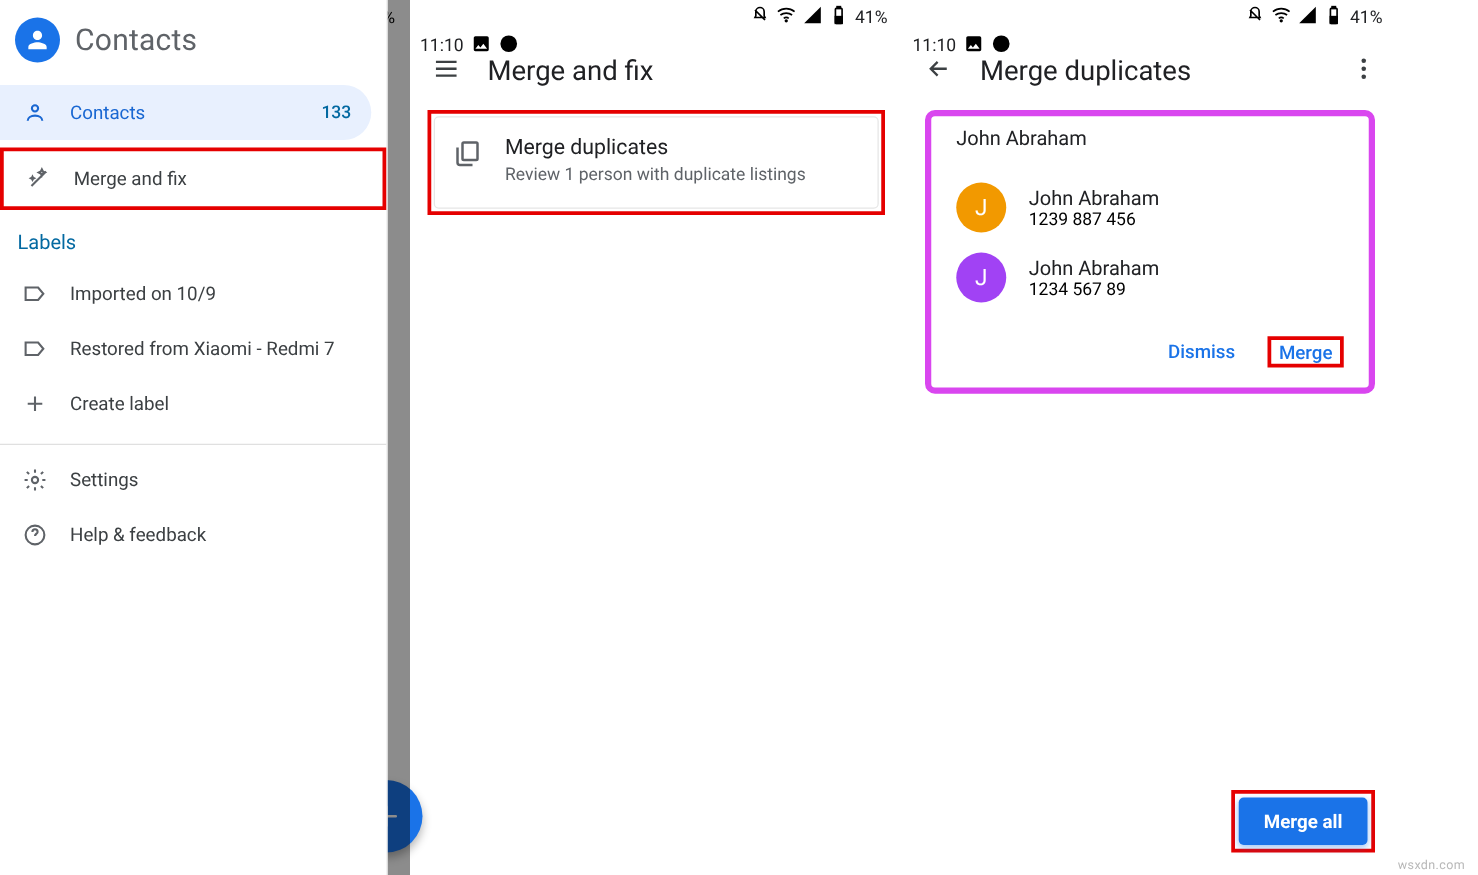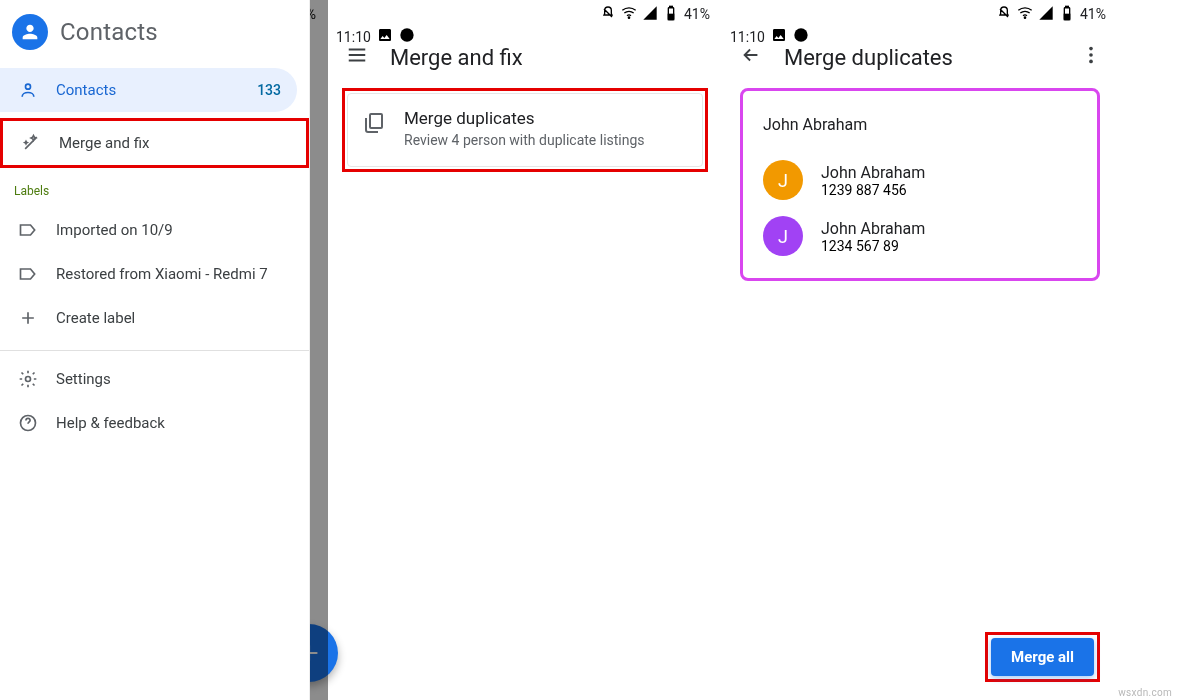--- a/index.html
+++ b/index.html
@@ -17,36 +17,36 @@
     
     .drawer { position: absolute; left: 0; top: 0; width: 310px; height: 700px; background: #fff; z-index: 10; border-right: 1px solid #eee; }
     .drawer-header { display: flex; align-items: center; gap: 12px; padding: 14px 14px 18px 12px; }
     .drawer-avatar-circle { width: 36px; height: 36px; border-radius: 50%; background: #1a73e8; display: flex; align-items: center; justify-content: center; }
     .drawer-title { font-size: 24px; color: #5f6368; font-weight: 400; letter-spacing: .2px; }
     .drawer-item { display: flex; align-items: center; gap: 18px; padding: 12px 16px 12px 18px; font-size: 15px; color: #3c4043; cursor: pointer; }
     .drawer-item.active { background: #e8f0fe; color: #1967d2; border-radius: 0 24px 24px 0; margin-right: 12px; }
     .drawer-item .count { margin-left: auto; color: #0369a1; font-weight: 500; font-size: 14px; }
     .drawer-item svg { width: 20px; height: 20px; flex: none; }
     .red-box { border: 3px solid #e50000; }
-    .labels-hdr { font-size: 12px; color: #4d7c0f; padding: 16px 0 10px 14px; }
+    .labels-hdr { font-size: 16px; color: #0369a1; padding: 16px 0 10px 14px; }
     .drawer-divider { border-top: 1px solid #e0e0e0; margin-top: 10px; }
     .fab { position: absolute; right: -10px; bottom: 18px; width: 58px; height: 58px; border-radius: 50%; background: #1a73e8; box-shadow: 0 4px 8px rgba(0,0,0,.3); display: flex; align-items: center; justify-content: center; z-index: 3; }
     .bg-avatar { position: absolute; top: 54px; right: 22px; width: 36px; height: 36px; border-radius: 50%; background: #00695c; color: #fff; display: flex; align-items: center; justify-content: center; font-size: 15px; z-index: 2; }
     
     .appbar { display: flex; align-items: center; gap: 22px; padding: 16px 16px 18px 18px; }
     .appbar-title { font-size: 22px; color: #202124; font-weight: 400; }
     .appbar svg { width: 22px; height: 22px; }
     .appbar-spacer { flex: 1; }
     
     .card2-wrap { margin: 0 14px; padding: 2px; }
     .card2 { display: flex; gap: 18px; padding: 14px 14px 18px 14px; border: 1px solid #e6e6e6; border-radius: 4px; cursor: pointer; }
     .card2-title { font-size: 17px; color: #202124; margin-bottom: 4px; }
     .card2-sub { font-size: 14px; color: #5f6368; }
     
-    .card3 { margin: 0 18px; padding: 24px 20px 14px 20px; border: 3px solid #d946ef; border-radius: 8px; }
+    .card3 { margin: 0 18px; padding: 8px 20px 14px 20px; border: 5px solid #d946ef; border-radius: 8px; }
     .card3-title { font-size: 16px; color: #202124; margin-bottom: 18px; }
     .dup-row { display: flex; align-items: center; gap: 18px; padding: 8px 0; }
     .dup-avatar { width: 40px; height: 40px; border-radius: 50%; display: flex; align-items: center; justify-content: center; color: #fff; font-size: 18px; }
     .dup-name { font-size: 16px; color: #202124; }
     .dup-phone { font-size: 14px; color: #000000; }
     .card3-actions { display: flex; justify-content: flex-end; gap: 22px; padding-top: 16px; align-items: center; }
     .txt-btn { font-size: 15px; font-weight: 500; color: #1a73e8; padding: 6px 4px; cursor: pointer; }
     .merge-all { position: absolute; right: 18px; bottom: 18px; }
     .merge-all-btn { background: #1a73e8; color: #fff; font-size: 15px; font-weight: 700; padding: 10px 20px; border-radius: 4px; cursor: pointer; box-shadow: 0 2px 6px rgba(26,115,232,.4); }
     .watermark { position: absolute; right: 10px; bottom: 2px; font-size: 10px; color: #b8b8b8; z-index: 100; letter-spacing: .3px; }
@@ -192,21 +192,21 @@
   <div class="card2-wrap red-box">
     <div class="card2">
       <span style="padding-top:3px">
         <svg width="24" height="24" viewBox="0 0 24 24" fill="none" stroke="#5f6368" stroke-width="2">
             <rect x="8" y="3" width="12" height="14" rx="1"></rect>
             <path d="M4 7v12a2 2 0 002 2h10"></path>
           </svg>
       </span>
       <div>
         <div class="card2-title">Merge duplicates</div>
-        <div class="card2-sub">Review 4 person with duplicate listings</div>
+        <div class="card2-sub">Review 1 person with duplicate listings</div>
       </div>
     </div>
   </div>
 </div>
 
 <div class="phone phone-3">
   <div class="status-bar light">
     <div class="status-left">
       <span>11:10</span>
       <span><svg viewBox="0 0 24 24" fill="#000">
@@ -256,19 +256,25 @@
         <div class="dup-phone">1239 887 456</div>
       </div>
     </div>
     <div class="dup-row">
       <div class="dup-avatar" style="background:#a142f4">J</div>
       <div>
         <div class="dup-name">John Abraham</div>
         <div class="dup-phone">1234 567 89</div>
       </div>
     </div>
+    <div class="card3-actions">
+      <span class="txt-btn">Dismiss</span>
+      <span class="red-box" style="padding:0 2px">
+        <span class="txt-btn">Merge</span>
+      </span>
+    </div>
   </div>
   <div class="merge-all red-box" style="padding:3px">
     <div class="merge-all-btn">Merge all</div>
   </div>
 </div>
 
 <div class="watermark">wsxdn.com</div>
 
 </body></html>

